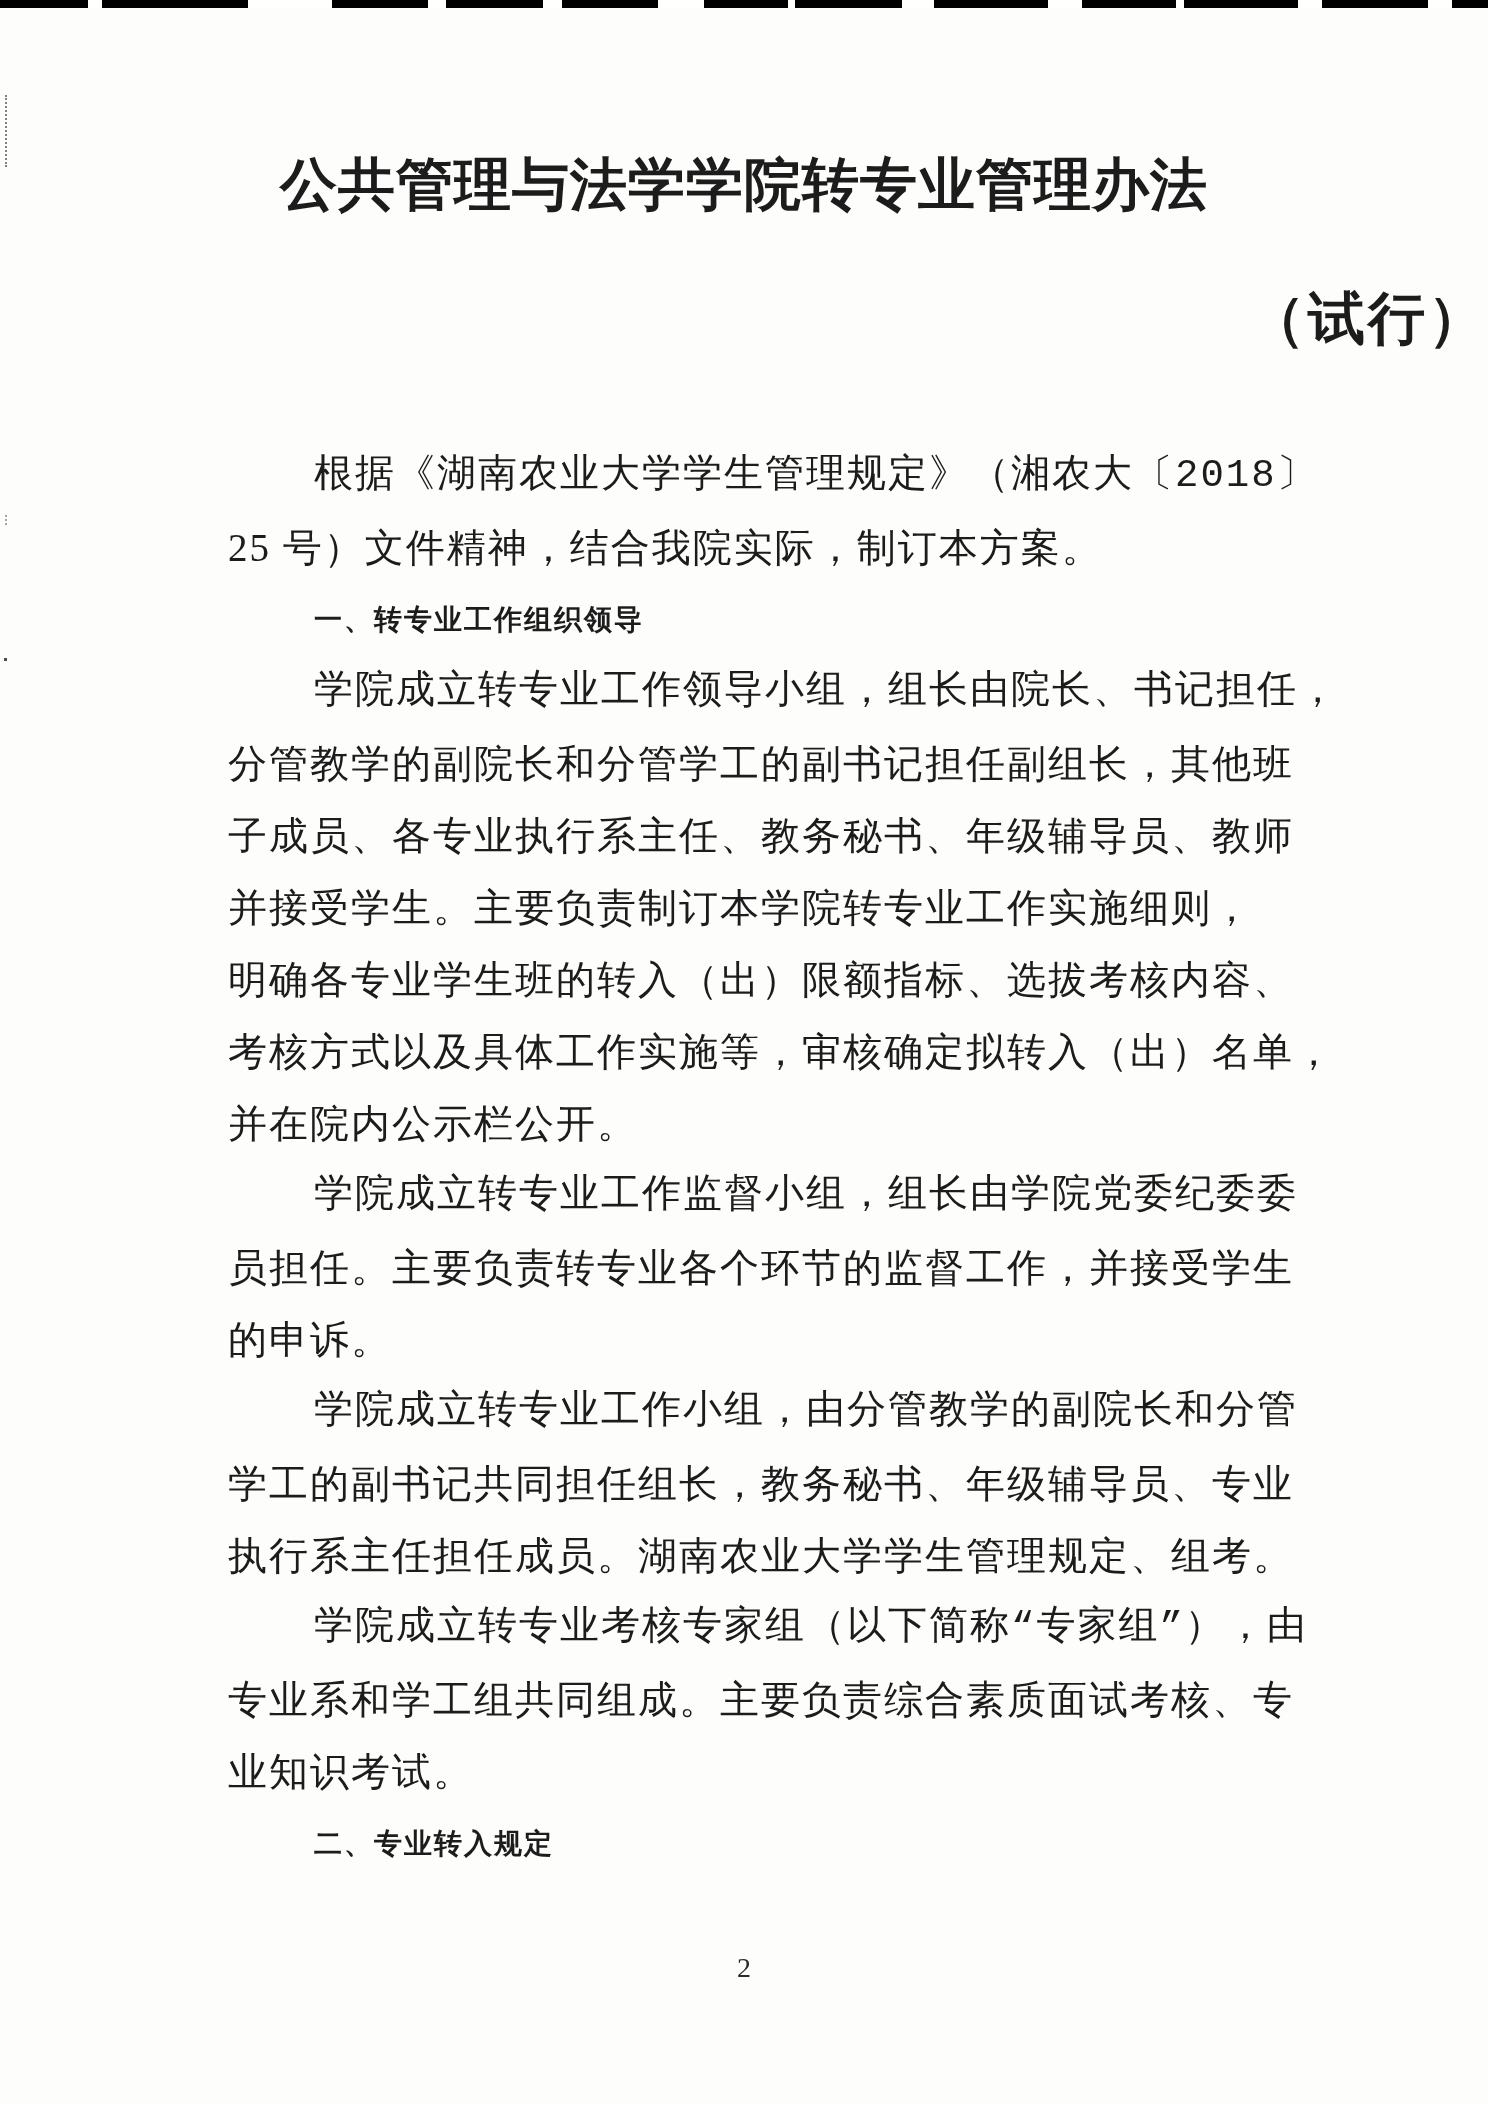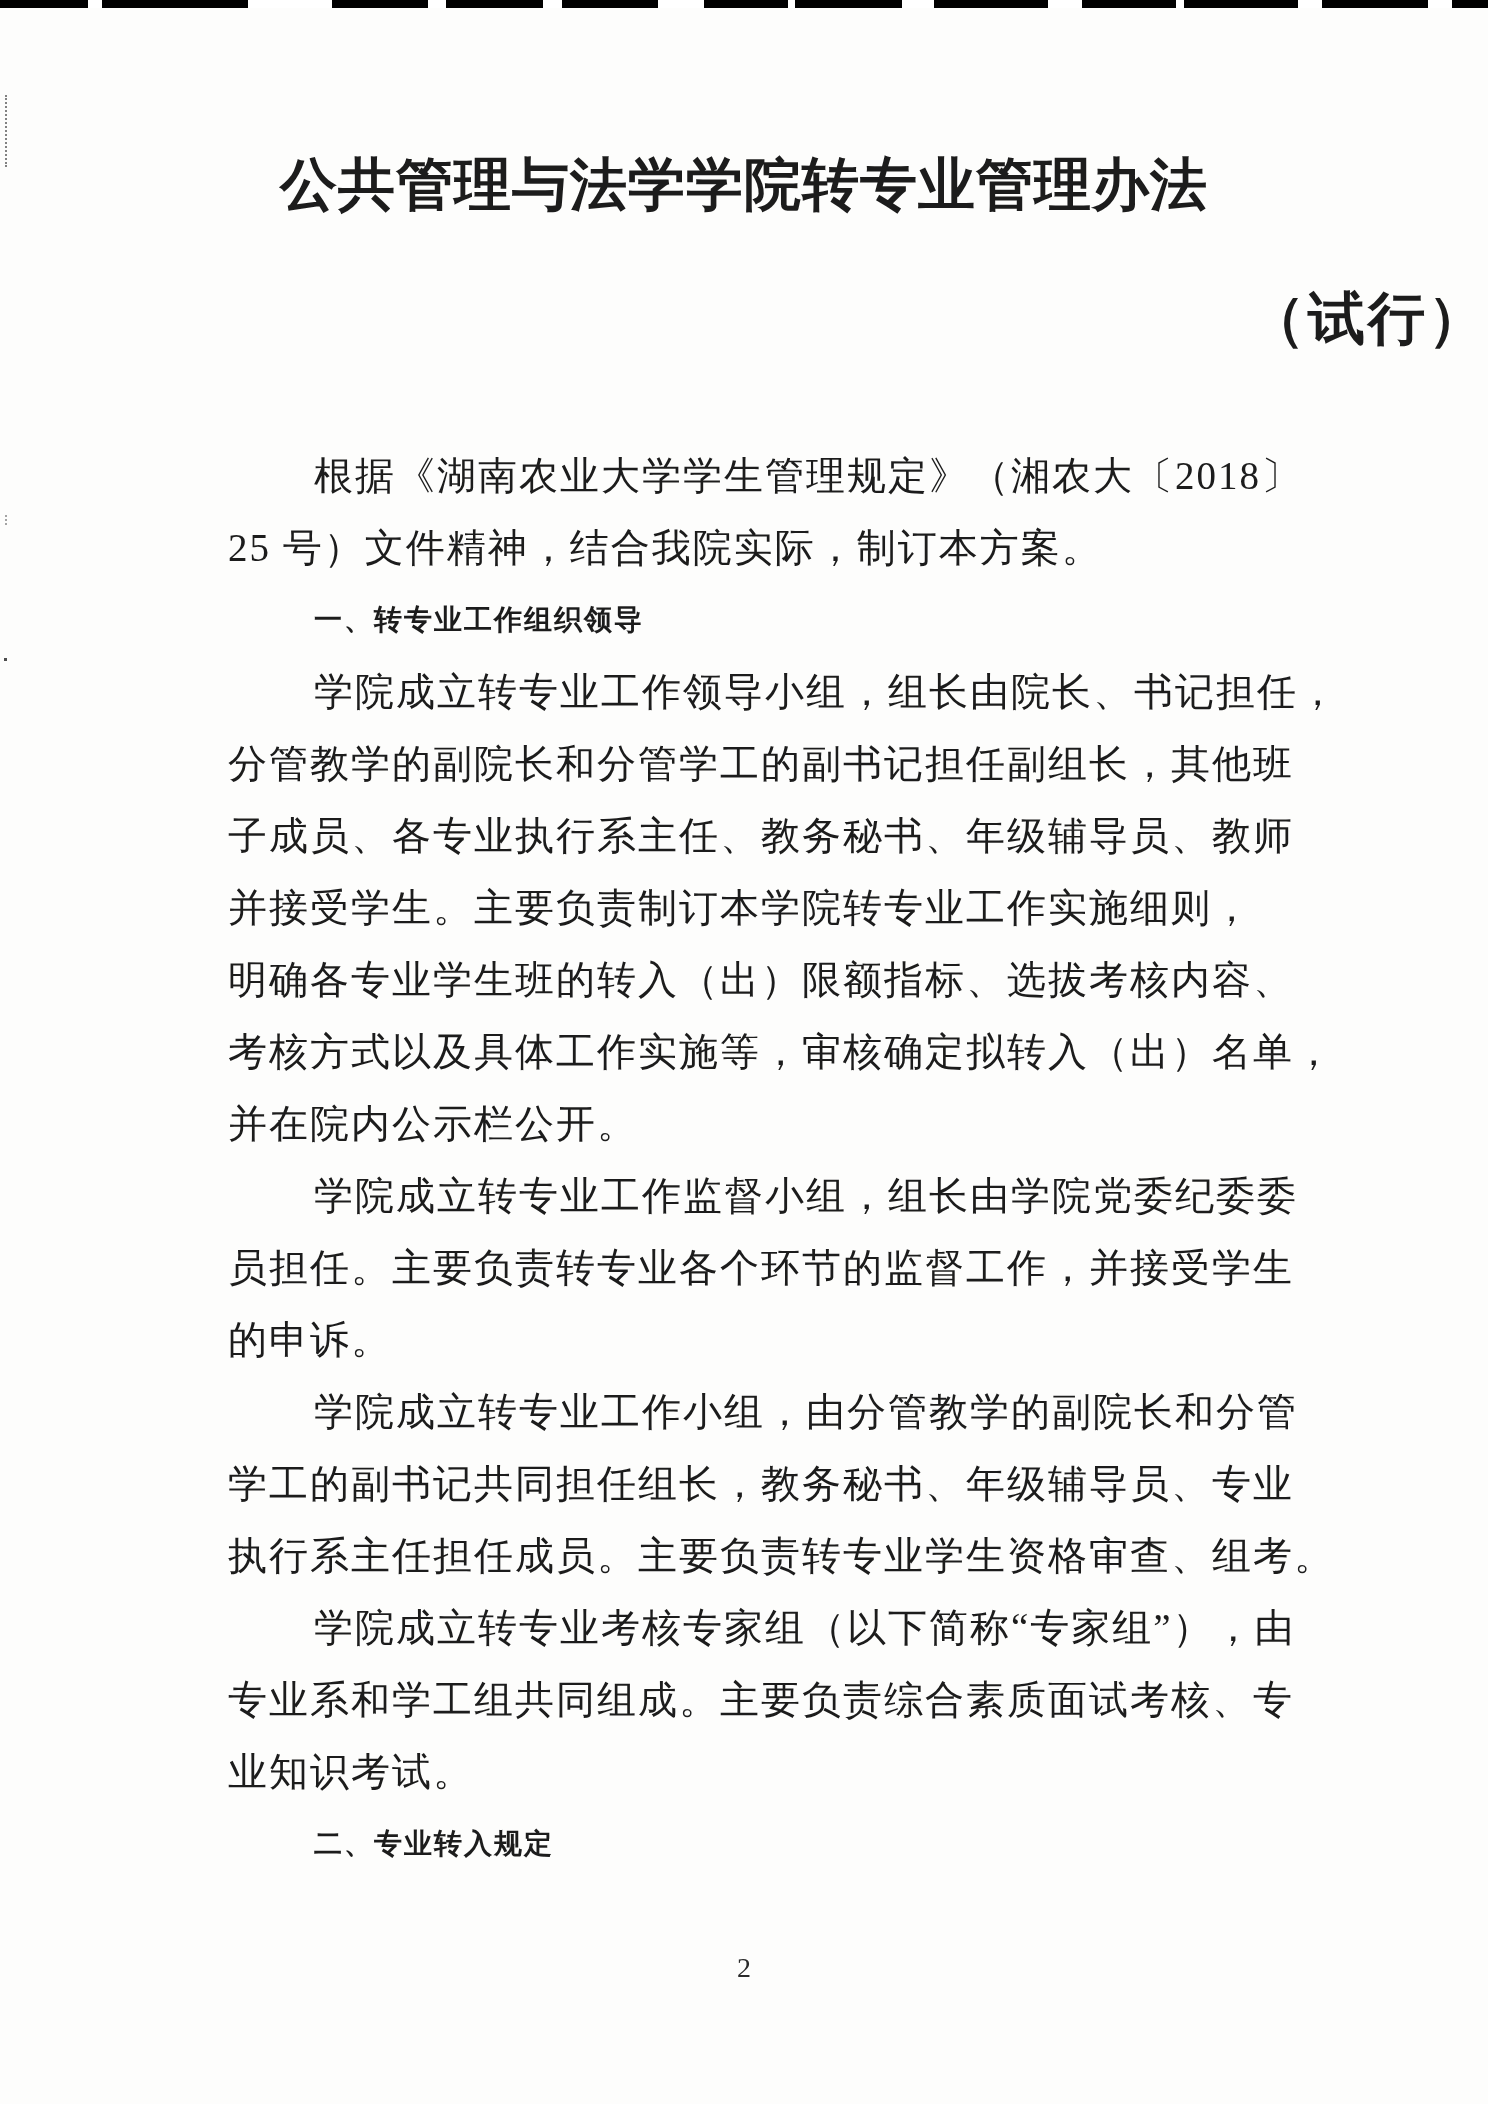--- a/index.html
+++ b/index.html
@@ -76,21 +76,21 @@
     top: 440px; left: 228px;
     width: 1180px;
   }
   .line {
     height: 72px;
     line-height: 72px;
     font-size: 39px;
     letter-spacing: 2px;
     white-space: nowrap;
   }
-  .line.indent { text-indent: 86px; }
+  .line.indent { text-indent: 86px; font-family: Liberation Mono, monospace; }
   .line.heading {
     font-family: "Liberation Sans", sans-serif;
     font-weight: 700;
     font-size: 28px;
   }
   .page-num {
     position: absolute;
     top: 1952px; left: 0;
     width: 100%;
     text-align: center;
@@ -119,21 +119,21 @@
       <div class="line body">子成员、各专业执行系主任、教务秘书、年级辅导员、教师</div>
       <div class="line body">并接受学生。主要负责制订本学院转专业工作实施细则，</div>
       <div class="line body">明确各专业学生班的转入（出）限额指标、选拔考核内容、</div>
       <div class="line body">考核方式以及具体工作实施等，审核确定拟转入（出）名单，</div>
       <div class="line body">并在院内公示栏公开。</div>
       <div class="line body indent">学院成立转专业工作监督小组，组长由学院党委纪委委</div>
       <div class="line body">员担任。主要负责转专业各个环节的监督工作，并接受学生</div>
       <div class="line body">的申诉。</div>
       <div class="line body indent">学院成立转专业工作小组，由分管教学的副院长和分管</div>
       <div class="line body">学工的副书记共同担任组长，教务秘书、年级辅导员、专业</div>
-      <div class="line body">执行系主任担任成员。主要负责转专业学生资格审查、组考。</div>
+      <div class="line body">执行系主任担任成员。湖南农业大学学生管理规定、组考。</div>
       <div class="line body indent">学院成立转专业考核专家组（以下简称“专家组”），由</div>
       <div class="line body">专业系和学工组共同组成。主要负责综合素质面试考核、专</div>
       <div class="line body">业知识考试。</div>
       <div class="line heading indent">二、专业转入规定</div>
     </div>
 
   <div class="page-num">2</div>
 </div>
 
 </body></html>

